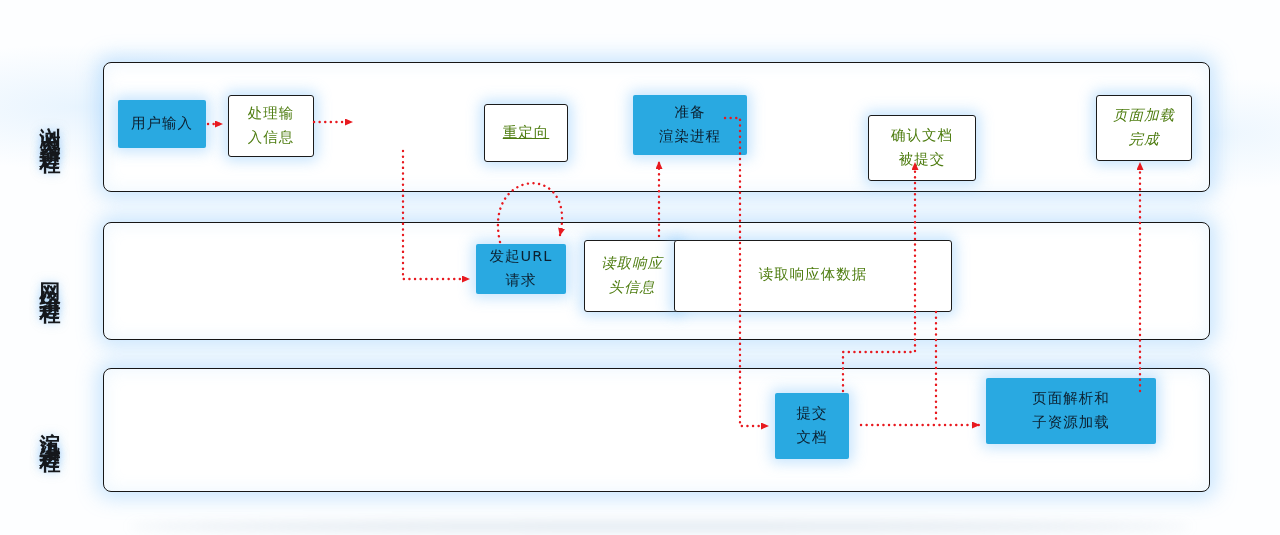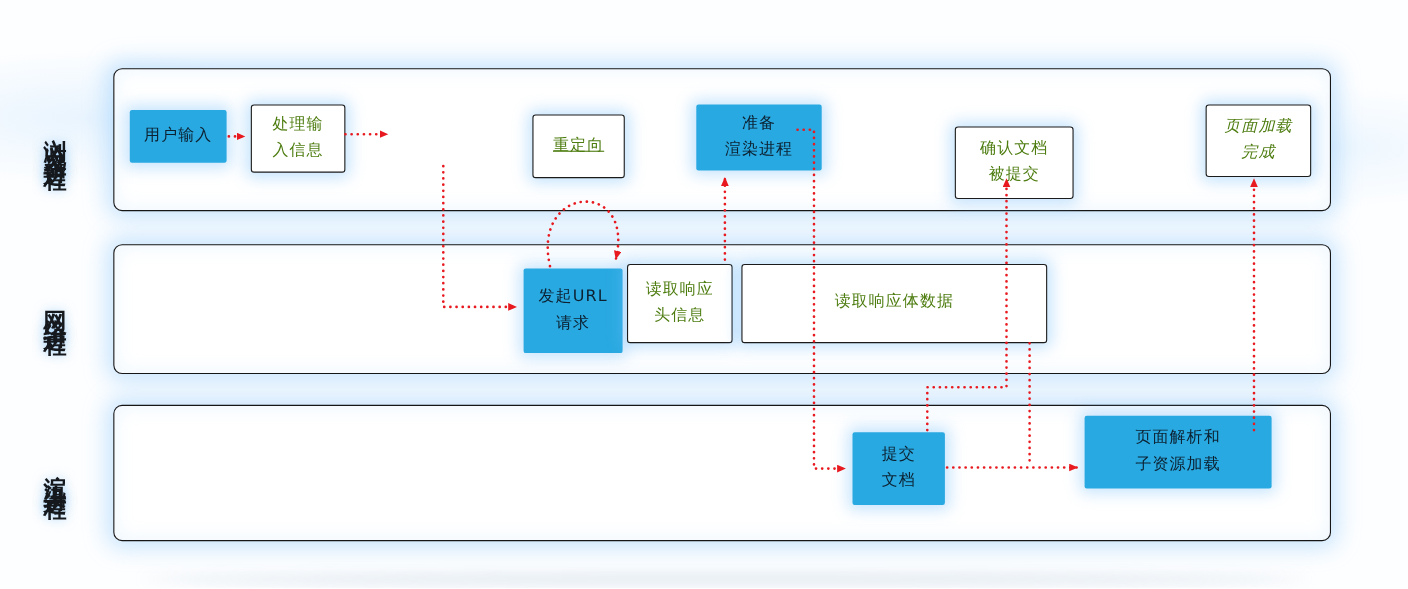--- a/index.html
+++ b/index.html
@@ -54,27 +54,27 @@
   <div class="node" style="left:228px;top:95px;width:84px;height:60px;">处理输
 入信息</div>
   <div class="node" style="left:484px;top:104px;width:82px;height:56px;text-decoration:underline;">重定向</div>
   <div class="node blue" style="left: 633px; top: 95px; width: 114px; height: 60px; background: rgb(41, 169, 225);">准备
 渲染进程</div>
   <div class="node" style="left:868px;top:95px;width:106px;height:64px;margin-top:20px;">确认文档
 被提交</div>
   <div class="node" style="left:1096px;top:95px;width:94px;height:64px;font-style:italic;">页面加载
 完成</div>
 
-  <div class="node blue" style="left: 476px; top: 244px; width: 90px; height: 77px; background: rgb(41, 169, 225);">发起URL
+  <div class="node blue" style="left: 476px; top: 244px; width: 90px; height: 50px; background: rgb(41, 169, 225);">发起URL
 请求</div>
-  <div class="node" style="left:570px;top:240px;width:94px;height:70px;">读取响应
+  <div class="node" style="left:584px;top:240px;width:94px;height:70px;font-style:italic;">读取响应
 头信息</div>
   <div class="node" style="left:674px;top:240px;width:276px;height:70px;font-family:Liberation Mono, monospace;">读取响应体数据</div>
 
-  <div class="node blue" style="left: 775px; top: 393px; width: 84px; height: 66px; background: rgb(41, 169, 225);">提交
+  <div class="node blue" style="left: 775px; top: 393px; width: 74px; height: 66px; background: rgb(41, 169, 225);">提交
 文档</div>
   <div class="node blue" style="left: 986px; top: 378px; width: 170px; height: 66px; background: rgb(41, 169, 225);">页面解析和
 子资源加载</div>
 
   <svg class="arrows" width="1280" height="535" viewBox="0 0 1280 535">
     <defs>
       <marker id="arr" markerWidth="10" markerHeight="8" refX="7" refY="3.5" orient="auto" markerUnits="userSpaceOnUse">
         <path d="M0,0 L8,3.5 L0,7 Z" fill="#e8191f"></path>
       </marker>
     </defs>

